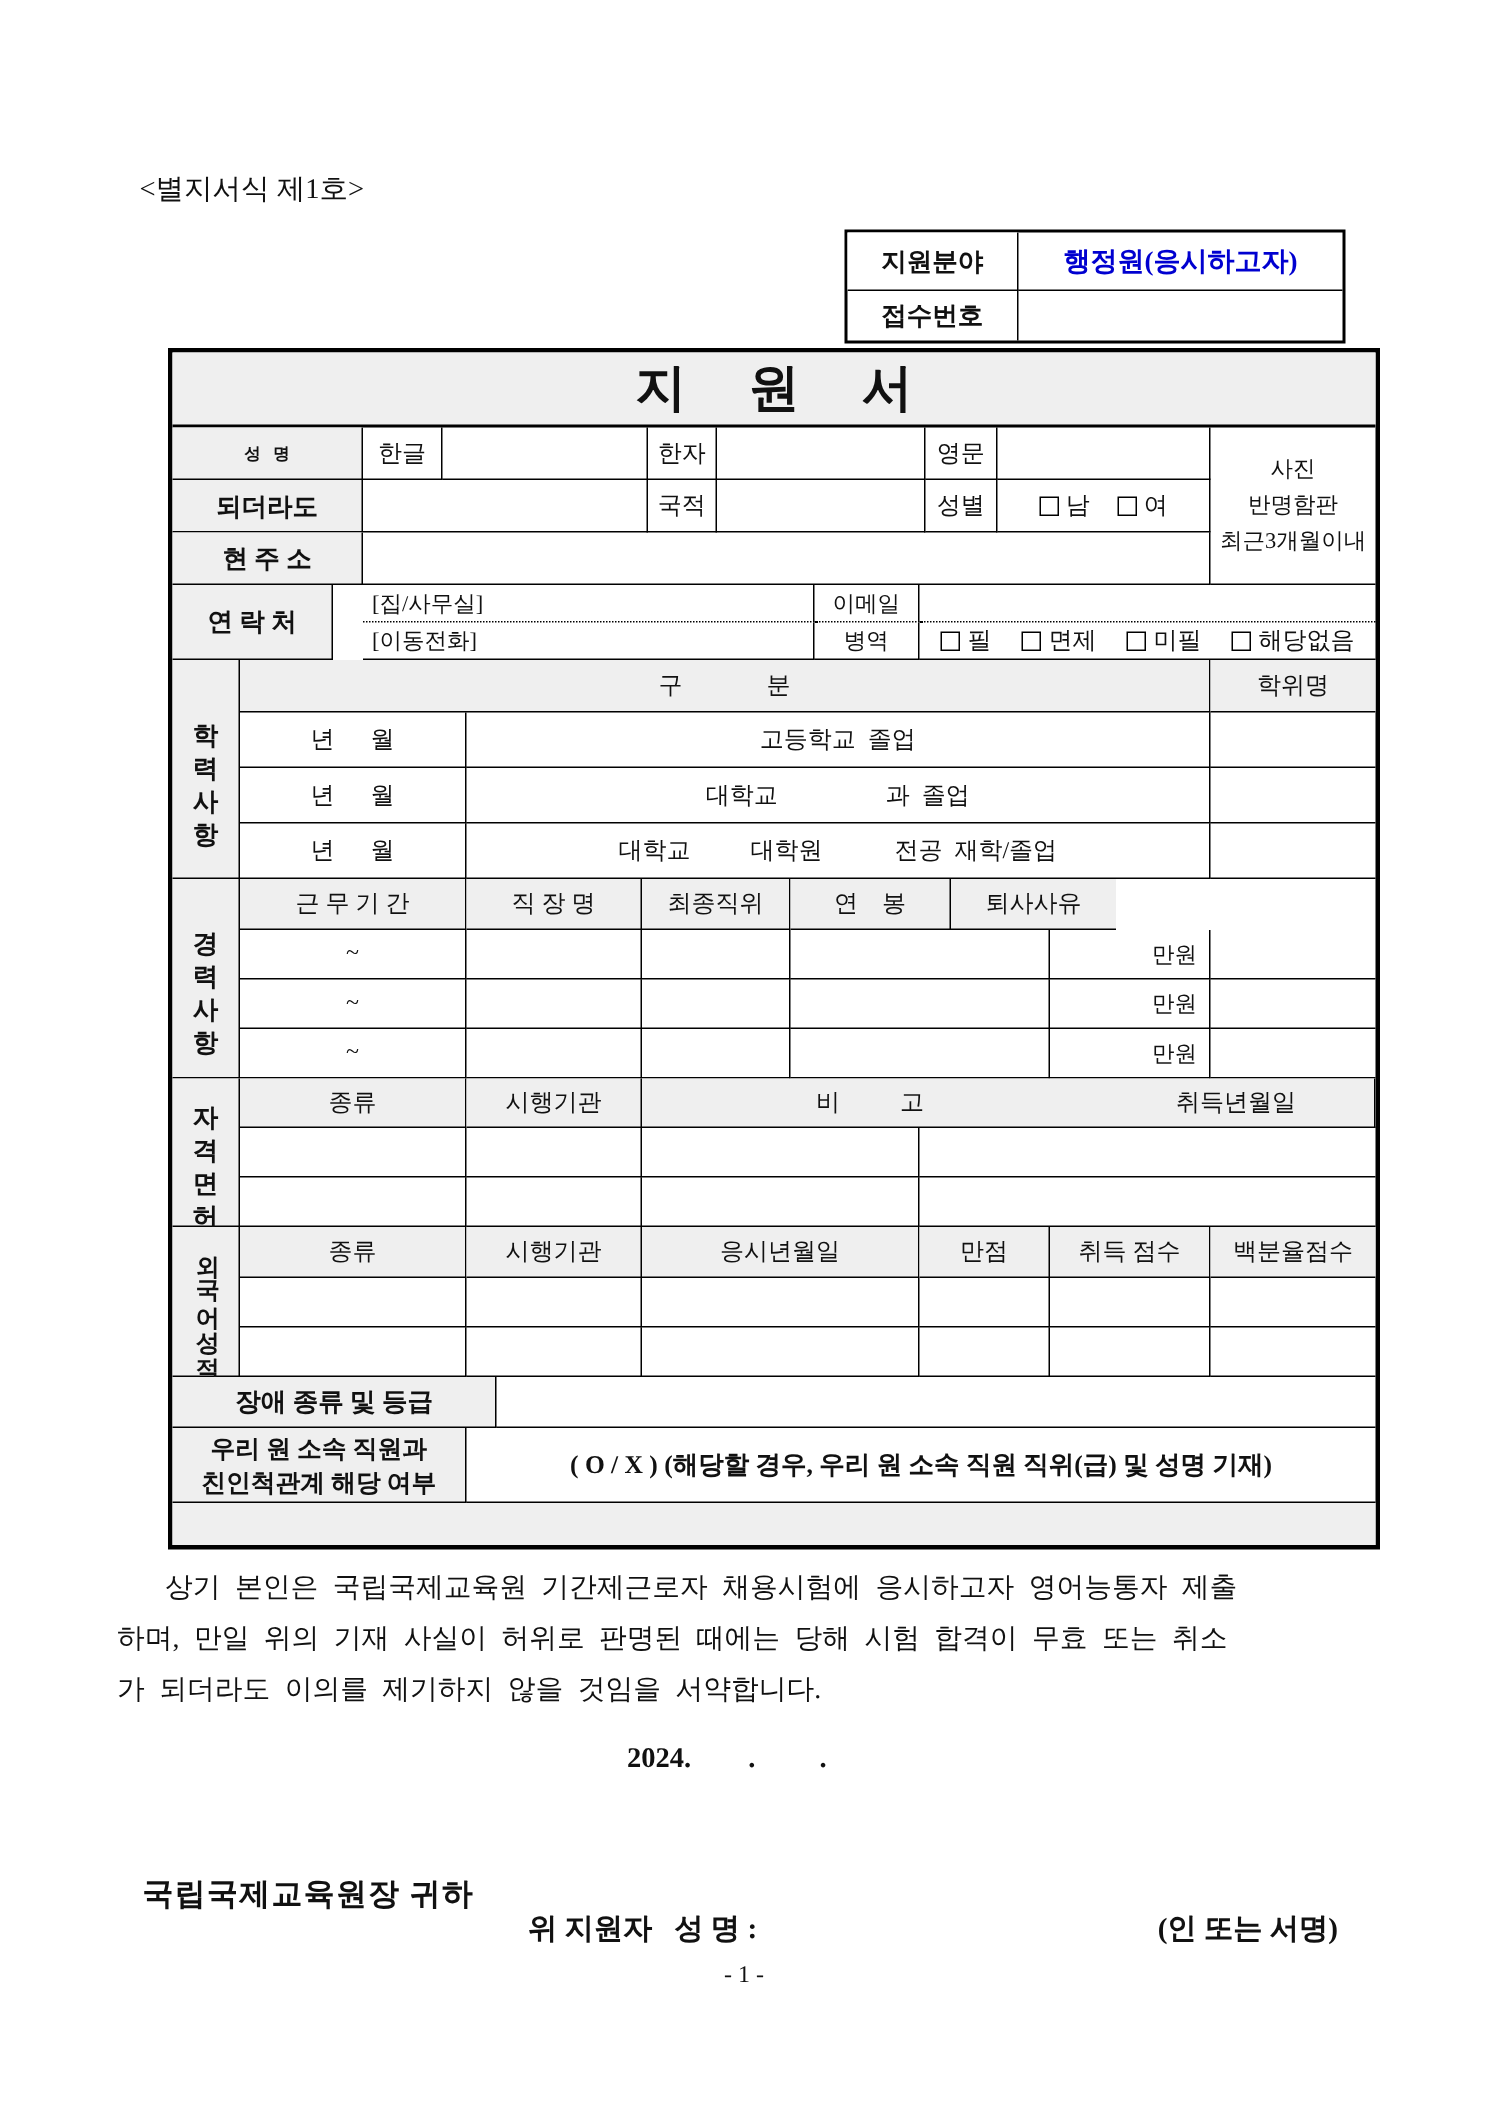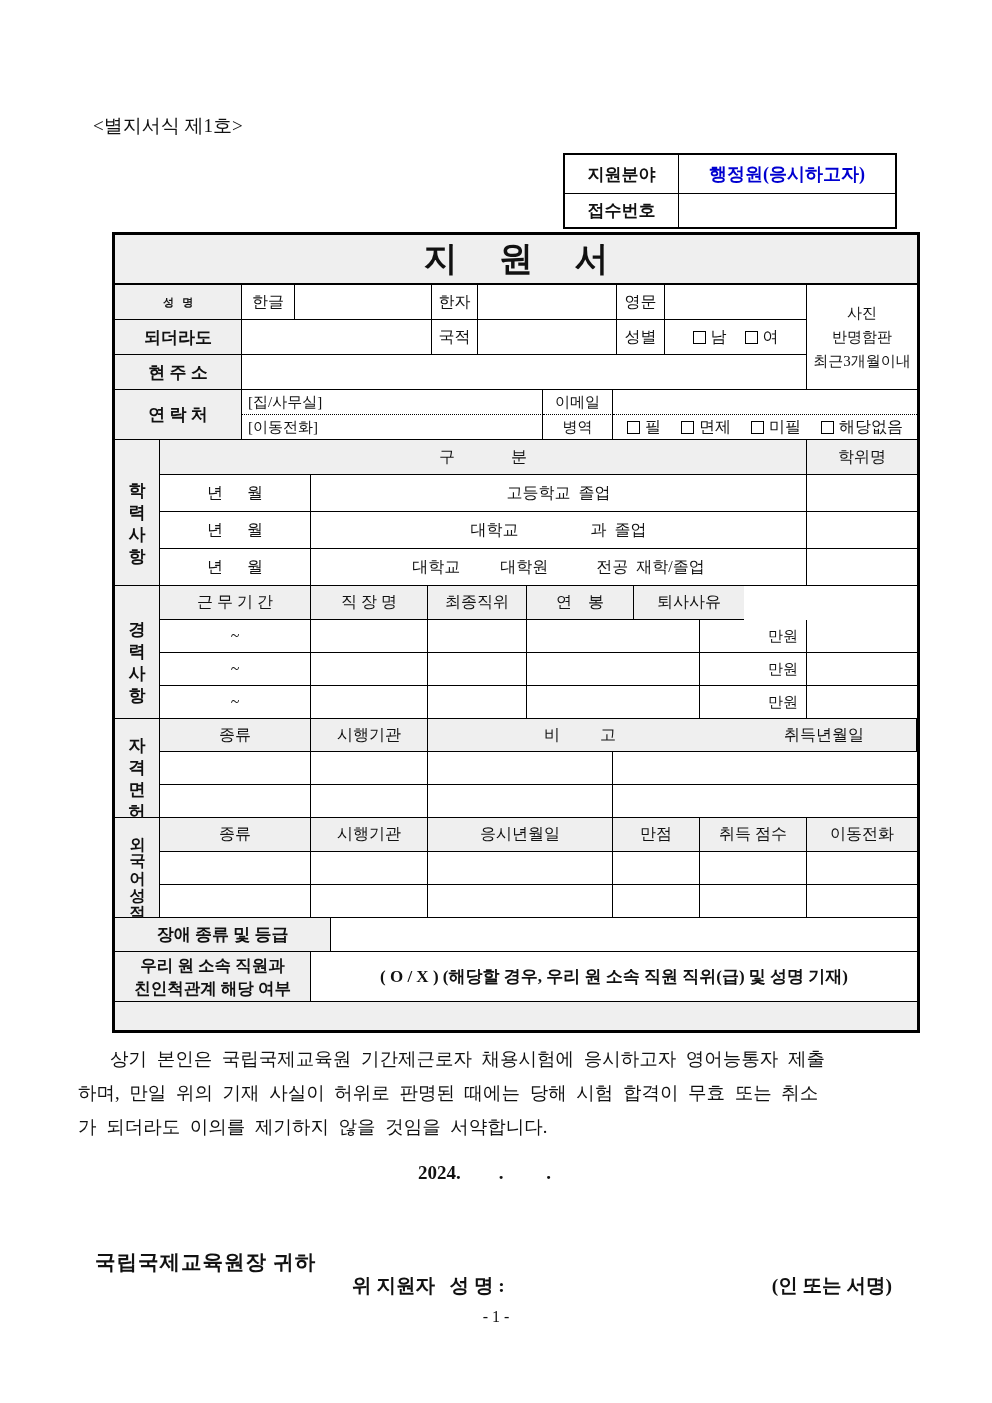--- a/index.html
+++ b/index.html
@@ -123,21 +123,21 @@
       </div>
       <div class="cell nr" style="width:110px;height:105px;flex-direction:column;font-size:15px;line-height:24px;">
         <span>사진</span>
         <span>반명함판</span>
         <span>최근3개월이내</span>
       </div>
     </div>
 
     <div class="trow">
       <div class="cell lbl" style="width:127px;height:50px;font-size:17px;">연 락 처</div>
-      <div style="width:675px;">
+      <div style="width:675px;padding-left:20px;">
         <div class="trow" style="height:25px;">
           <div class="cell left dotted" style="width:301px;font-size:15px;">[집/사무실]</div>
           <div class="cell dotted" style="width:70px;font-size:15px;">이메일</div>
           <div class="cell nr dotted" style="width:304px;"></div>
         </div>
         <div class="trow" style="height:25px;">
           <div class="cell left" style="width:301px;font-size:15px;">[이동전화]</div>
           <div class="cell" style="width:70px;font-size:15px;">병역</div>
           <div class="cell nr" style="width:304px;justify-content:space-around;padding:0 4px;">
             <span class="ckpair">
@@ -257,21 +257,21 @@
       <div class="vcell" style="height:100px;">
           <span style="letter-spacing:1px;font-size:16px;">외국어성적</span>
         </div>
       <div style="width:757px;">
         <div class="trow" style="height:34px;">
           <div class="cell hdr pre" style="width:151px;">종류</div>
           <div class="cell hdr pre" style="width:117px;">시행기관</div>
           <div class="cell hdr pre" style="width:185px;">응시년월일</div>
           <div class="cell hdr pre" style="width:87px;">만점</div>
           <div class="cell hdr pre" style="width:107px;">취득 점수</div>
-          <div class="cell hdr nr pre" style="width:110px;">이동전화</div>
+          <div class="cell hdr nr pre" style="width:110px;">백분율점수</div>
         </div>
         <div class="trow" style="height:33px;">
           <div class="cell" style="width:151px;"></div>
           <div class="cell" style="width:117px;"></div>
           <div class="cell" style="width:185px;"></div>
           <div class="cell" style="width:87px;"></div>
           <div class="cell" style="width:107px;"></div>
           <div class="cell nr" style="width:110px;"></div>
         </div>
         <div class="trow" style="height:33px;">

